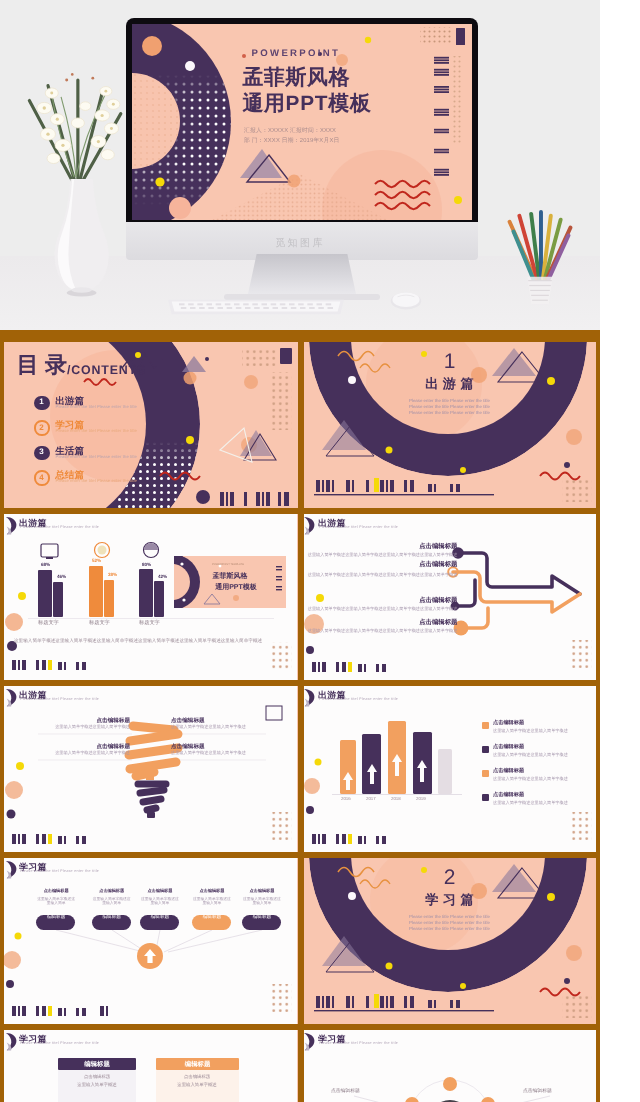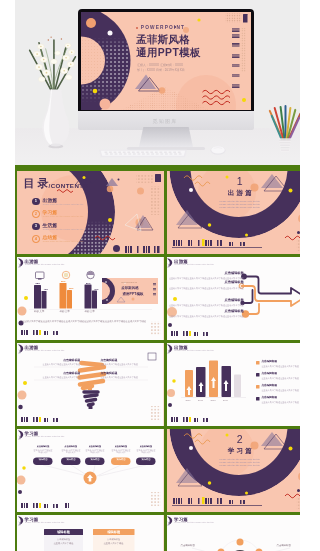--- a/index.html
+++ b/index.html
@@ -1,17 +1,17 @@
 <!DOCTYPE html>
 <html><head>
 <meta charset="utf-8">
 <style>
   *{margin:0;padding:0;box-sizing:border-box;}
   html,body{width:300px;height:551px;background:#fff;font-family:"Liberation Sans",sans-serif;-webkit-font-smoothing:antialiased;}
-  .page{position:relative;width:300px;height:551px;overflow:hidden;background:#4d7c0f;margin-left:15px;}
+  .page{position:relative;width:300px;height:551px;overflow:hidden;background:#a16207;}
 
   
   .hero{position:absolute;left:0;top:0;width:300px;height:165px;background:#ededed;overflow:hidden;}
   .desk{position:absolute;left:0;top:128px;width:300px;height:37px;background:linear-gradient(#eceaec,#f1f0f1);}
   .monitor{position:absolute;left:63px;top:9px;width:176px;height:104px;background:#0d0b10;border-radius:4px 4px 2px 2px;padding:3px;}
   .screen{position:relative;width:100%;height:100%;overflow:hidden;background:#f9c6b0;}
   .mon-chin{position:absolute;left:63px;top:111px;width:176px;height:19px;background:linear-gradient(#e8e7ea,#dcdbdf);border-radius:0 0 2px 2px;}
   .mon-neck{position:absolute;left:124px;top:127px;width:54px;height:20px;background:linear-gradient(#c6c5cb,#e9e8ec);clip-path:polygon(8% 0,92% 0,100% 100%,0 100%);border-radius:2px 2px 0 0;}
   .mon-base{position:absolute;left:112px;top:146.5px;width:78px;height:3.5px;background:#e2e0e4;border-radius:2px;}
   .wm{position:absolute;left:0;top:118px;width:300px;text-align:center;font-size:5px;color:#c2c1c5;letter-spacing:1.2px;}

